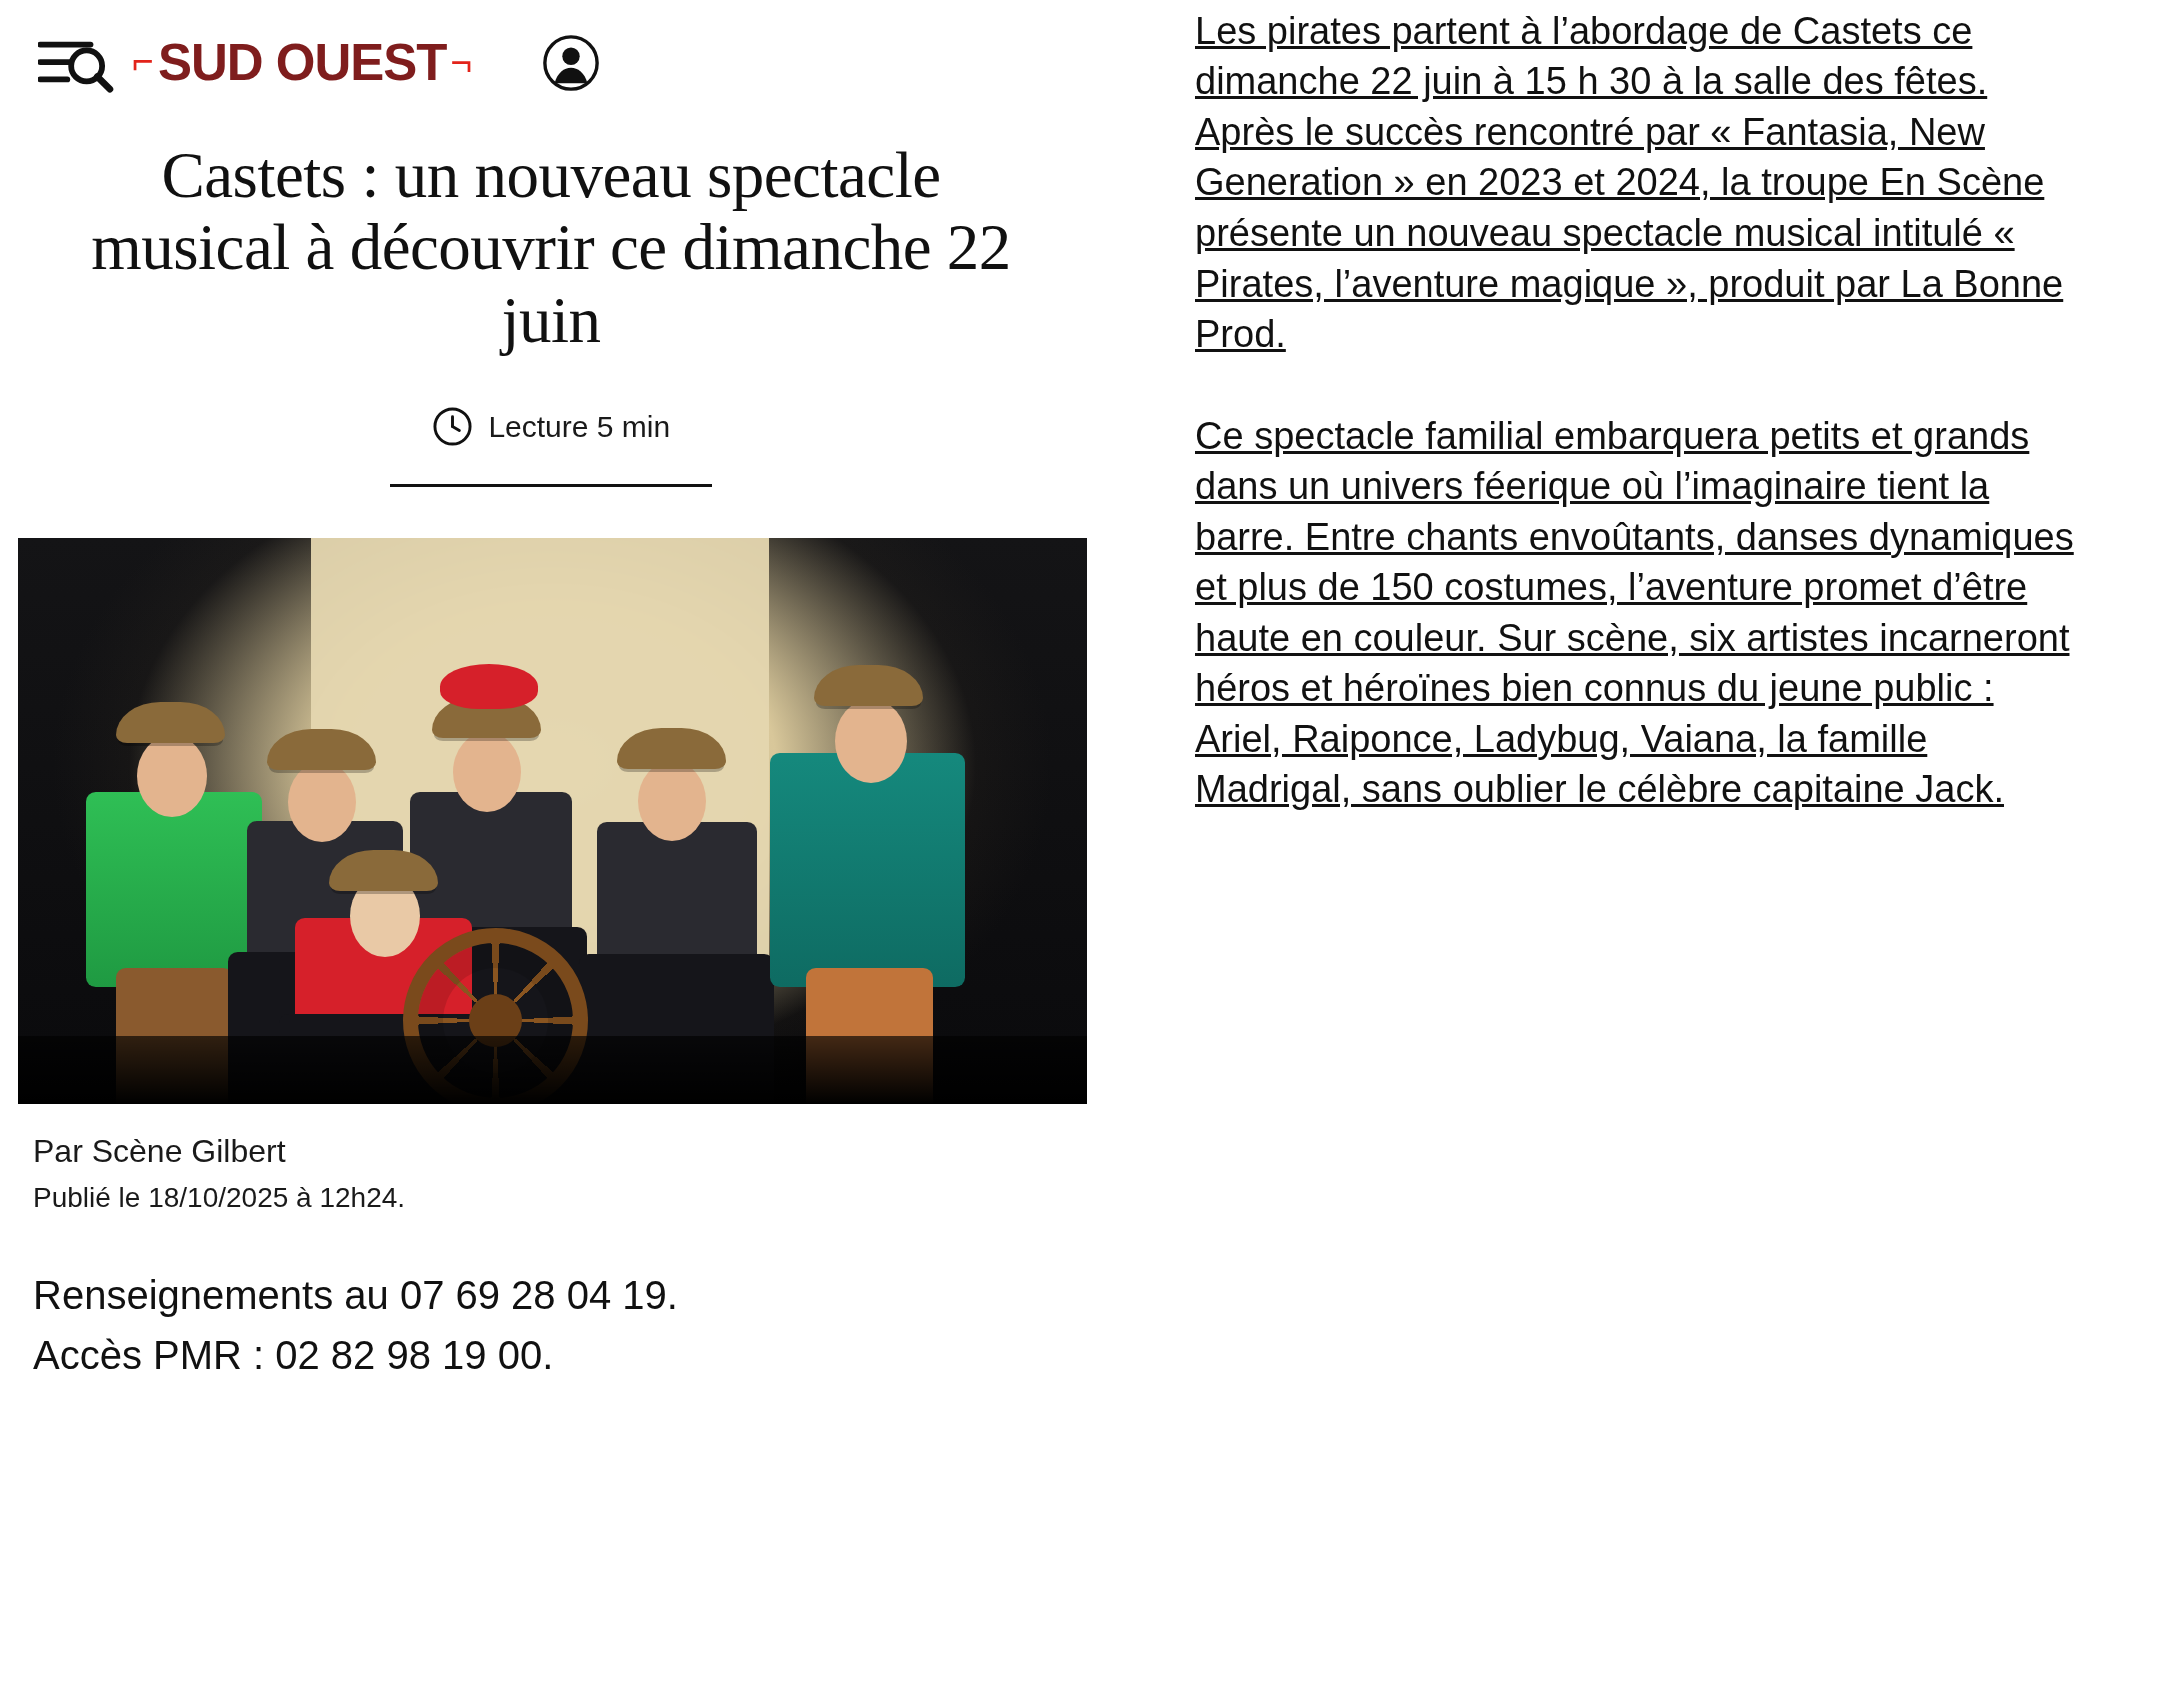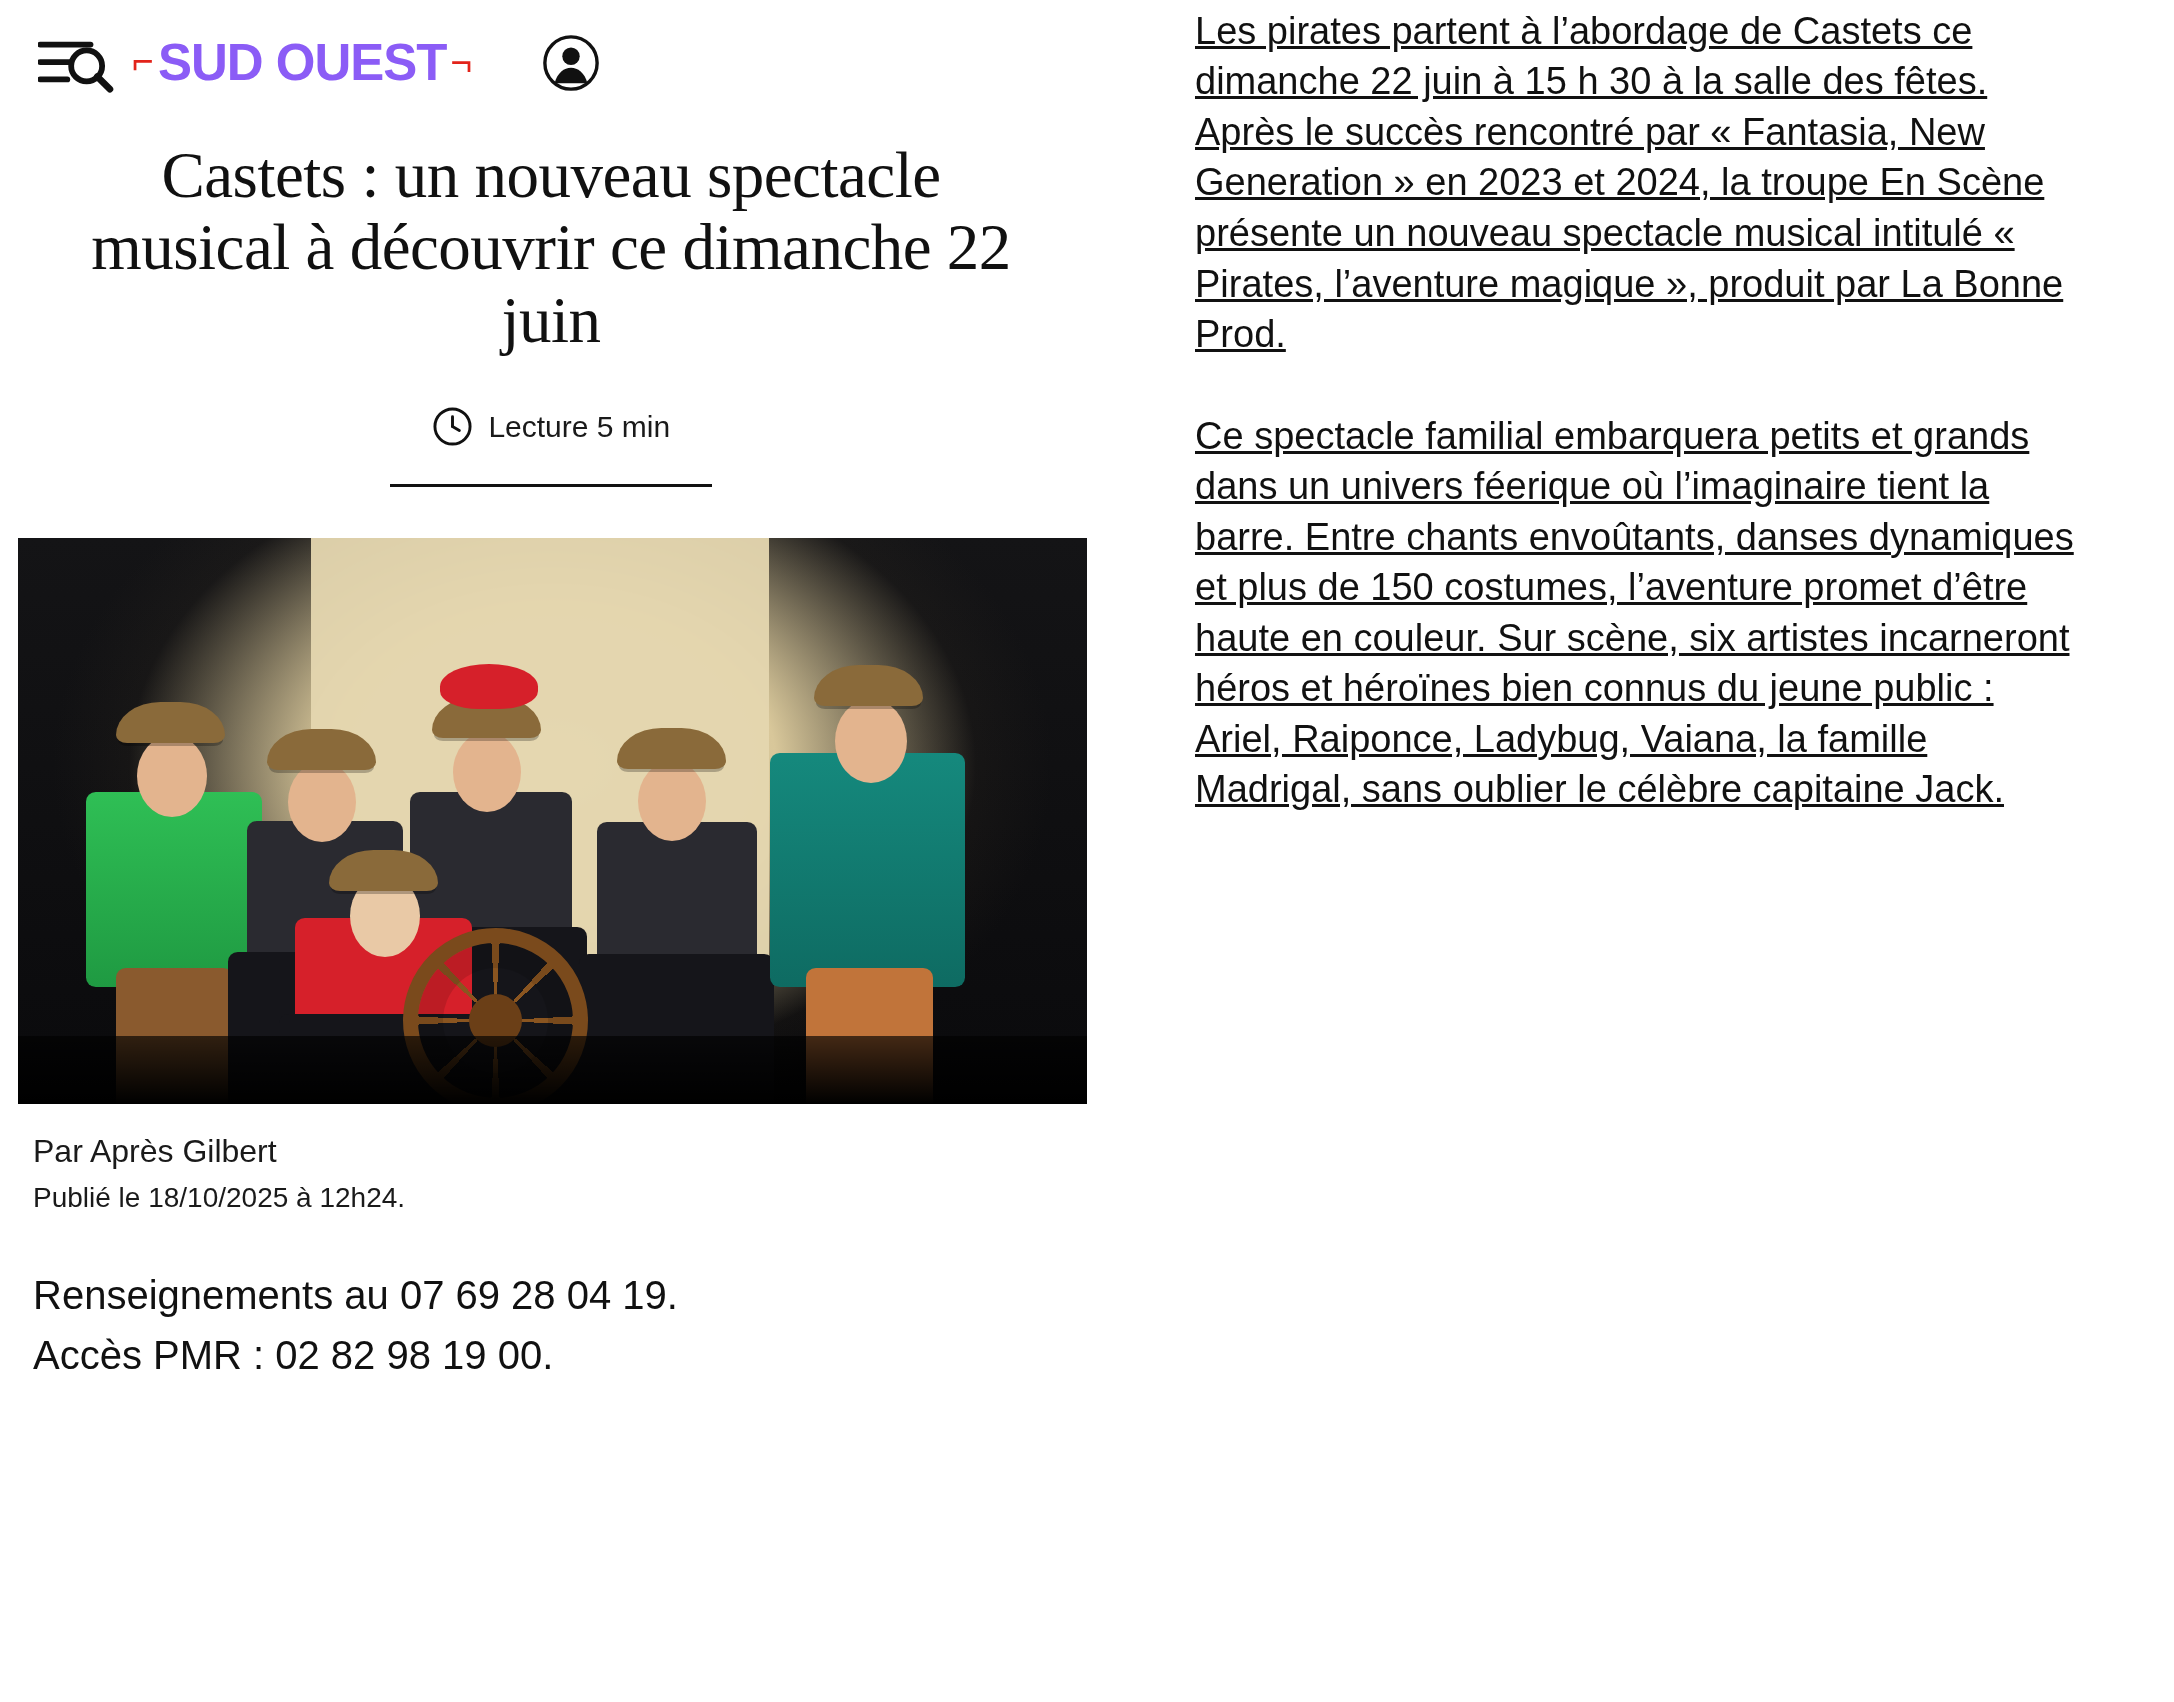--- a/index.html
+++ b/index.html
@@ -50,21 +50,21 @@
   .logo-bracket {
     color: #e2231a;
     font-size: 39px;
     line-height: 1;
     font-weight: 700;
     position: relative;
   }
   .logo-bracket.left { margin-right: 3.9px; align-self: flex-start; margin-top: 3.9px;}
   .logo-bracket.right { margin-left: 3.9px; align-self: flex-end; margin-bottom: 5.9px;}
   .logo-text {
-    color: #8b5cf6;
+    color: #7f1d1d;
     font-family: "Liberation Sans", sans-serif;
     font-weight: 700;
     font-size: 51px;
     letter-spacing: -1px;
     line-height: 1;
     text-align: center;
   }
   .access-btn {
     margin-left: 86px;
     background: #f5c518;
@@ -331,21 +331,21 @@
         <div class="skirt" style="left:7.8px; top:164px; width:209px; height:107px;"></div>
         <div class="head" style="left:78px; top:25px; width:70px; height:82px; background:#e9c9a6;"></div>
         <div class="hat" style="left:57px; top:0px;"></div>
       </div>
 
       <div class="wheel"></div>
       <div class="floor"></div>
     </div>
 
 
-    <div class="byline">Par Après Gilbert</div>
+    <div class="byline">Par Scène Gilbert</div>
     <div class="published">Publié le 18/10/2025 à 12h24.</div>
 
     <div class="infos">
       <div>Renseignements au 07 69 28 04 19.</div>
       <div>Accès PMR : 02 82 98 19 00.</div>
     </div>
   </div>
 
   <div class="right-col">
     <p>Les pirates partent à l’abordage de Castets ce dimanche 22 juin à 15 h 30 à la salle des fêtes. Après le succès rencontré par « Fantasia, New Generation » en 2023 et 2024, la troupe En Scène présente un nouveau spectacle musical intitulé « Pirates, l’aventure magique », produit par La Bonne Prod.</p>

